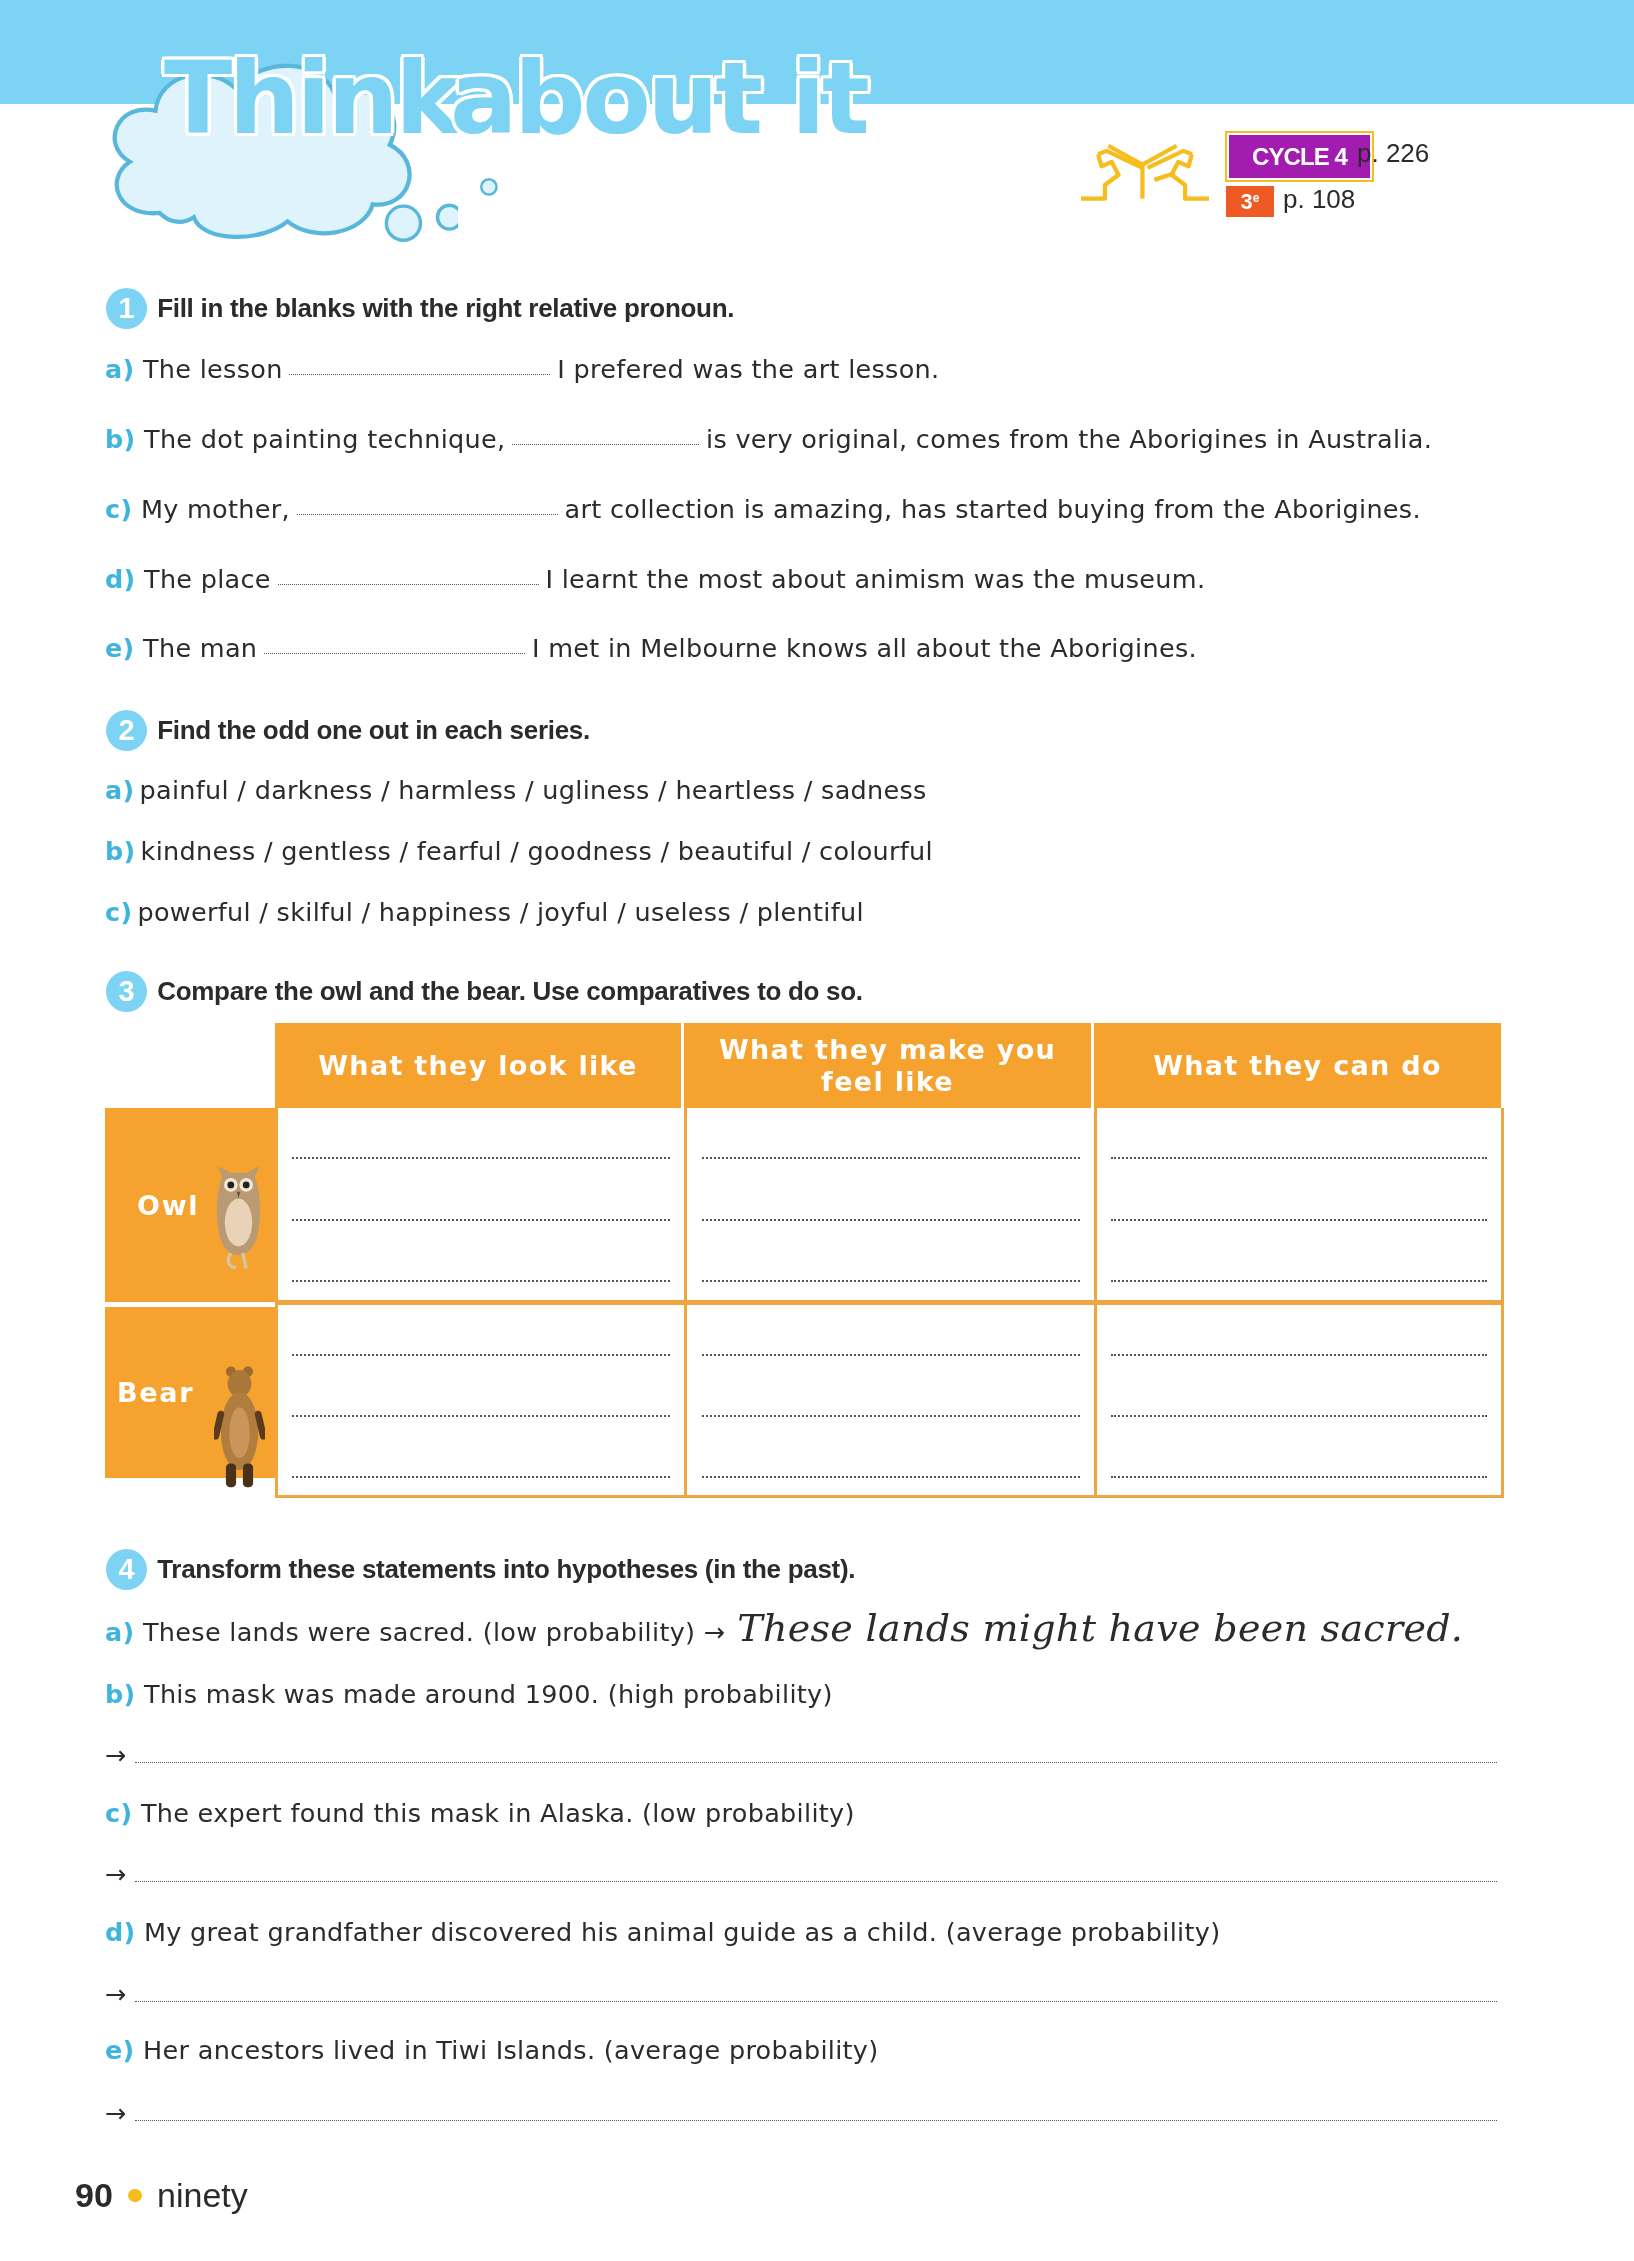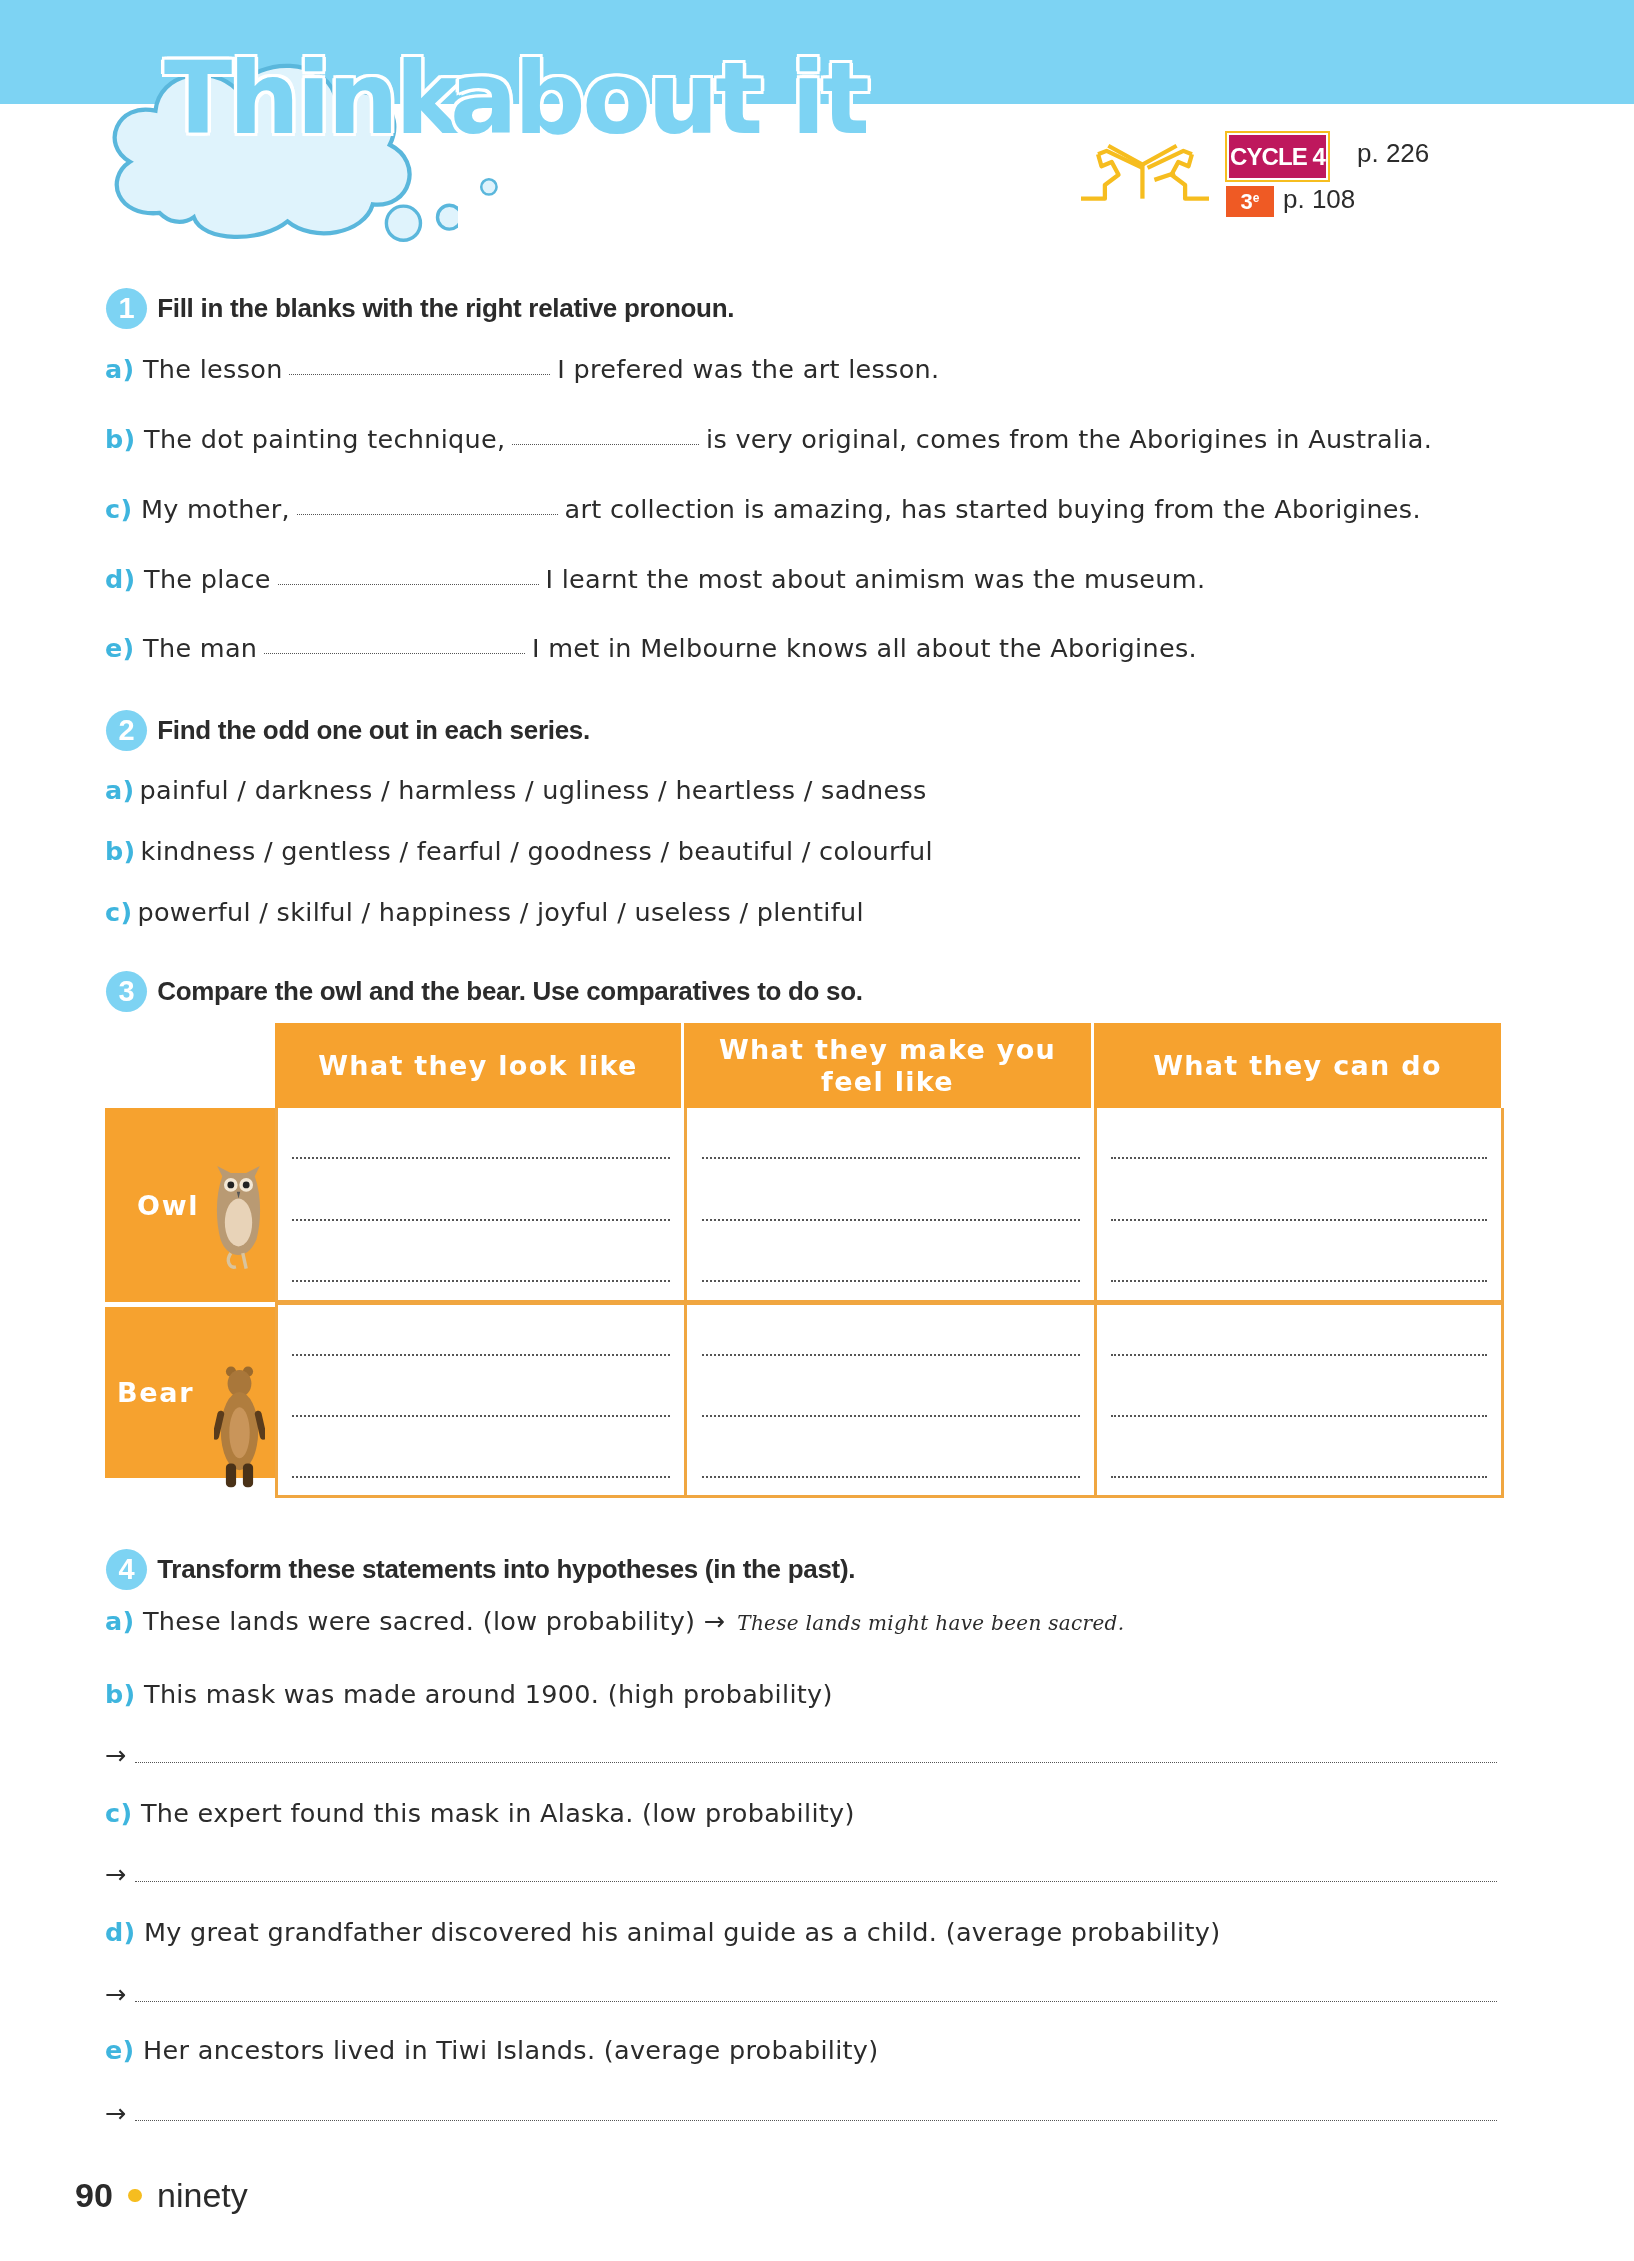--- a/index.html
+++ b/index.html
@@ -20,21 +20,21 @@
       0 0 0 #fff, 3.4px 0 0 #fff, -3.4px 0 0 #fff, 0 3.4px 0 #fff, 0 -3.4px 0 #fff,
       2.6px 2.6px 0 #fff, -2.6px -2.6px 0 #fff, 2.6px -2.6px 0 #fff, -2.6px 2.6px 0 #fff;
     line-height:1;
   }
   .title-think { left:164px; }
   .title-about { left:450px; }
 
   
   .book-icon { left:1081px; top:132px; width:128px; height:77px; }
   .cycle-badge {
-    left:1229px; top:135px; height:43px; padding:0 1px; background:#be185d; color:#fff;
+    left:1229px; top:135px; height:43px; padding:0 23px; background:#a21caf; color:#fff;
     font-family:"Liberation Sans", sans-serif; font-weight:bold; font-size:24px; line-height:43px;
     letter-spacing:-0.9px; outline:2.6px solid #f6bd1f; outline-offset:2.6px;
   }
   .ref-text { font-family:"Liberation Sans", sans-serif; font-size:26px; color:#2b2b2b; }
   .ref1 { left:1357px; top:138px; }
   .grade-badge {
     left:1226px; top:186px; width:48px; height:31px; background:#ef5a24; color:#fff;
     font-family:"Liberation Sans", sans-serif; font-weight:bold; font-size:22px; line-height:31px; text-align:center;
   }
   .grade-badge sup { font-size:12px; vertical-align:top; position:relative; top:-2.6px; }
@@ -52,21 +52,21 @@
   
   .line {
     left:105px; font-family:"DejaVu Sans", sans-serif; font-size:25.5px; color:#2b2b2b;
     white-space:nowrap; letter-spacing:0.3px;
   }
   .letter { color:#3fb5de; font-weight:bold; margin-right:8.5px; }
   .blank {
     display:inline-block; border-bottom:1.7px dotted #555; height:0; vertical-align:baseline;
     margin:0 6.8px; position:relative; top:-3.4px;
   }
-  .handwriting { font-family:"DejaVu Serif", serif; font-style:italic; font-size:20px; margin-left:6.8px; }
+  .handwriting { font-family:"DejaVu Serif", serif; font-style:italic; font-size:38px; margin-left:6.8px; }
   .arrow { color:#2b2b2b; margin-right:5.1px; }
   .answer-line { left:105px; display:flex; align-items:flex-end; font-size:25.5px; }
   .answer-dots { width:1362px; border-bottom:1.7px dotted #555; margin-left:3.4px; margin-bottom:6.8px; }
 
   
   .table { left:105px; top:1023px; width:1400px; height:475px; }
   .th-row { position:absolute; left:170px; top:0; width:1229px; height:85px; display:flex; }
   .th {
     background:#f6a22f; color:#fff; font-family:"DejaVu Sans", sans-serif; font-weight:bold;
     font-size:27px; letter-spacing:1.3px; text-align:center; display:flex; align-items:center; justify-content:center;

